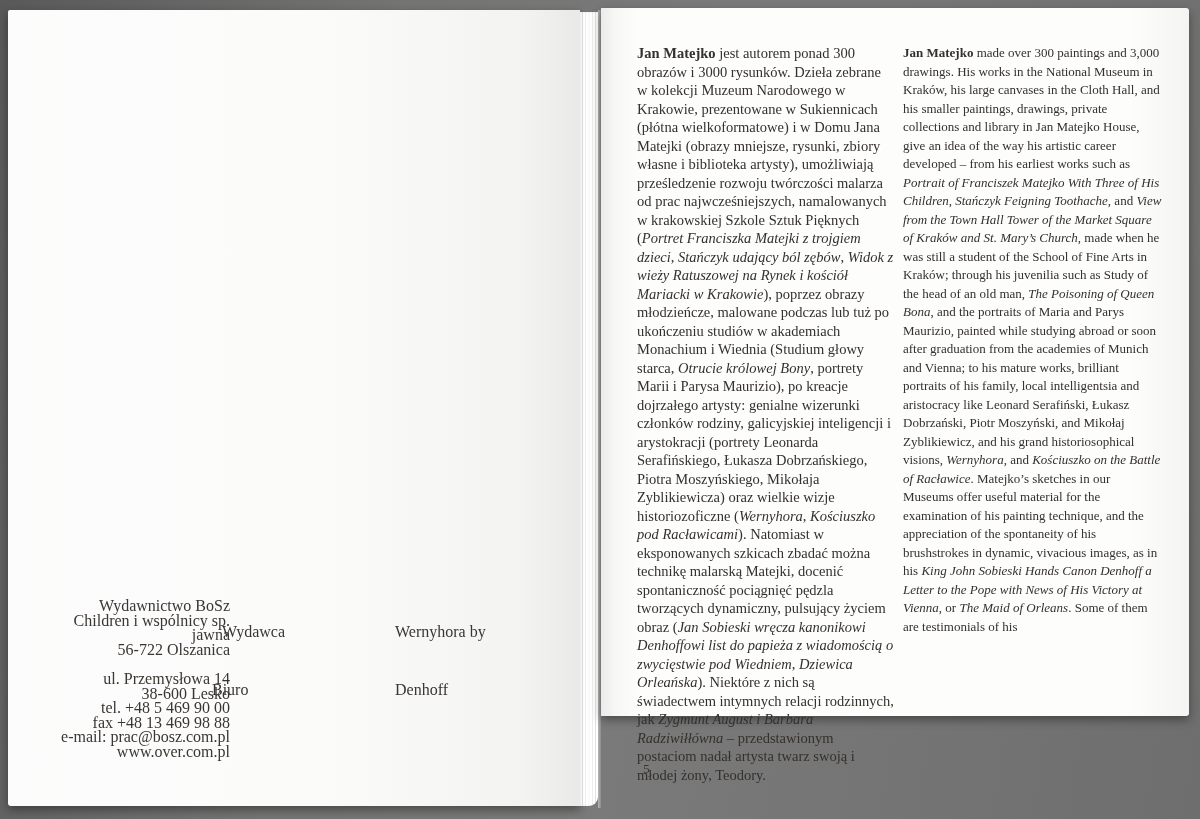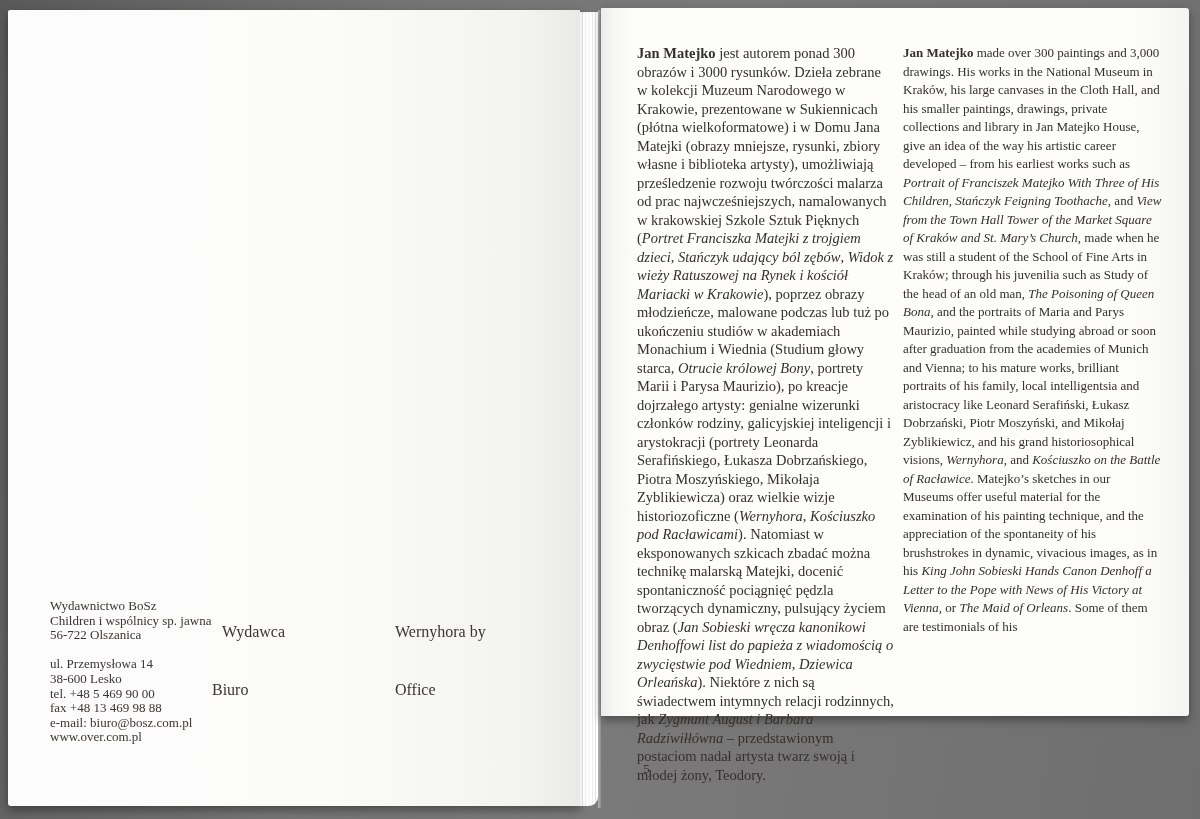--- a/index.html
+++ b/index.html
@@ -36,21 +36,21 @@
     position:absolute;color:#34302c;text-align:left;
     line-height:18.5px;letter-spacing:0px;
   }
   .col-pl{left:36px;top:36px;width:257px;font-size:14.5px;}
   .col-en{left:302px;top:36px;width:260px;font-size:13px;}
   .seg-b{font-weight:bold;}
   .seg-i{font-style:italic;}
   .folio{position:absolute;left:42px;top:753px;font-size:13.5px;color:#3a3631;}
   .addr{
     position:absolute;left:42px;top:589px;width:180px;
-    font-size:13px;line-height:14.6px;color:#3a3631;
+    font-size:16px;line-height:14.6px;color:#3a3631;text-align:right;
   }
   .colophon-label{position:absolute;font-size:16px;line-height:14.6px;color:#3a3631;white-space:nowrap;margin-top:26px;}
   .lbl-wydawca{left:214px;top:589px;}
   .lbl-biuro{left:204px;top:647px;}
   .lbl-published{left:387px;top:589px;}
   .lbl-office{left:387px;top:647px;}
 </style>
 </head>
 <body>
 
@@ -59,27 +59,27 @@
   <div class="page page-left">
     <div class="addr" lang="pl">
         <div>Wydawnictwo BoSz</div>
         <div>Children i wspólnicy sp. jawna</div>
         <div>56-722 Olszanica</div>
         <div>&nbsp;</div>
         <div>ul. Przemysłowa 14</div>
         <div>38-600 Lesko</div>
         <div>tel. +48 5 469 90 00</div>
         <div>fax +48 13 469 98 88</div>
-        <div>e-mail: biuro@bosz.com.pl</div>
+        <div>e-mail: prac@bosz.com.pl</div>
         <div>www.over.com.pl</div>
       </div>
     <div class="colophon-label lbl-wydawca">Wydawca</div>
     <div class="colophon-label lbl-biuro">Biuro</div>
     <div class="colophon-label lbl-published">Wernyhora by</div>
-    <div class="colophon-label lbl-office">Office</div>
+    <div class="colophon-label lbl-office">Denhoff</div>
   </div>
 
   <div class="edge-stack"></div>
   <div class="gutter"></div>
 
   <div class="page page-right">
     <div class="bodycol col-pl" lang="pl"><span class="seg-b">Jan Matejko</span><span> jest autorem ponad 300 obrazów i 3000 rysunków. Dzieła zebrane w kolekcji Muzeum Narodowego w Krakowie, prezentowane w Sukiennicach (płótna wielkoformatowe) i w Domu Jana Matejki (obrazy mniejsze, rysunki, zbiory własne i biblioteka artysty), umożliwiają prześledzenie rozwoju twórczości malarza od prac najwcześniejszych, namalowanych w krakowskiej Szkole Sztuk Pięknych (</span><span class="seg-i">Portret Franciszka Matejki z trojgiem dzieci</span><span>, </span><span class="seg-i">Stańczyk udający ból zębów</span><span>, </span><span class="seg-i">Widok z wieży Ratuszowej na Rynek i kościół Mariacki w Krakowie</span><span>), poprzez obrazy młodzieńcze, malowane podczas lub tuż po ukończeniu studiów w akademiach Monachium i Wiednia (Studium głowy starca, </span><span class="seg-i">Otrucie królowej Bony</span><span>, portrety Marii i Parysa Maurizio), po kreacje dojrzałego artysty: genialne wizerunki członków rodziny, galicyjskiej inteligencji i arystokracji (portrety Leonarda Serafińskiego, Łukasza Dobrzańskiego, Piotra Moszyńskiego, Mikołaja Zyblikiewicza) oraz wielkie wizje historiozoficzne (</span><span class="seg-i">Wernyhora</span><span>, </span><span class="seg-i">Kościuszko pod Racławicami</span><span>). Natomiast w eksponowanych szkicach zbadać można technikę malarską Matejki, docenić spontaniczność pociągnięć pędzla tworzących dynamiczny, pulsujący życiem obraz (</span><span class="seg-i">Jan Sobieski wręcza kanonikowi Denhoffowi list do papieża z wiadomością o zwycięstwie pod Wiedniem</span><span>, </span><span class="seg-i">Dziewica Orleańska</span><span>). Niektóre z nich są świadectwem intymnych relacji rodzinnych, jak </span><span class="seg-i">Zygmunt August i Barbara Radziwiłłówna</span><span> – przedstawionym postaciom nadał artysta twarz swoją i młodej żony, Teodory.</span></div>
     <div class="bodycol col-en" lang="en"><span class="seg-b">Jan Matejko</span><span> made over 300 paintings and 3,000 drawings. His works in the National Museum in Kraków, his large canvases in the Cloth Hall, and his smaller paintings, drawings, private collections and library in Jan Matejko House, give an idea of the way his artistic career developed – from his earliest works such as </span><span class="seg-i">Portrait of Franciszek Matejko With Three of His Children</span><span>, </span><span class="seg-i">Stańczyk Feigning Toothache</span><span>, and </span><span class="seg-i">View from the Town Hall Tower of the Market Square of Kraków and St. Mary’s Church</span><span>, made when he was still a student of the School of Fine Arts in Kraków; through his juvenilia such as Study of the head of an old man, </span><span class="seg-i">The Poisoning of Queen Bona</span><span>, and the portraits of Maria and Parys Maurizio, painted while studying abroad or soon after graduation from the academies of Munich and Vienna; to his mature works, brilliant portraits of his family, local intelligentsia and aristocracy like Leonard Serafiński, Łukasz Dobrzański, Piotr Moszyński, and Mikołaj Zyblikiewicz, and his grand historiosophical visions, </span><span class="seg-i">Wernyhora</span><span>, and </span><span class="seg-i">Kościuszko on the Battle of Racławice</span><span>. Matejko’s sketches in our Museums offer useful material for the examination of his painting technique, and the appreciation of the spontaneity of his brushstrokes in dynamic, vivacious images, as in his </span><span class="seg-i">King John Sobieski Hands Canon Denhoff a Letter to the Pope with News of His Victory at Vienna</span><span>, or </span><span class="seg-i">The Maid of Orleans</span><span>. Some of them are testimonials of his</span></div>
     <div class="folio">5</div>
   </div>

